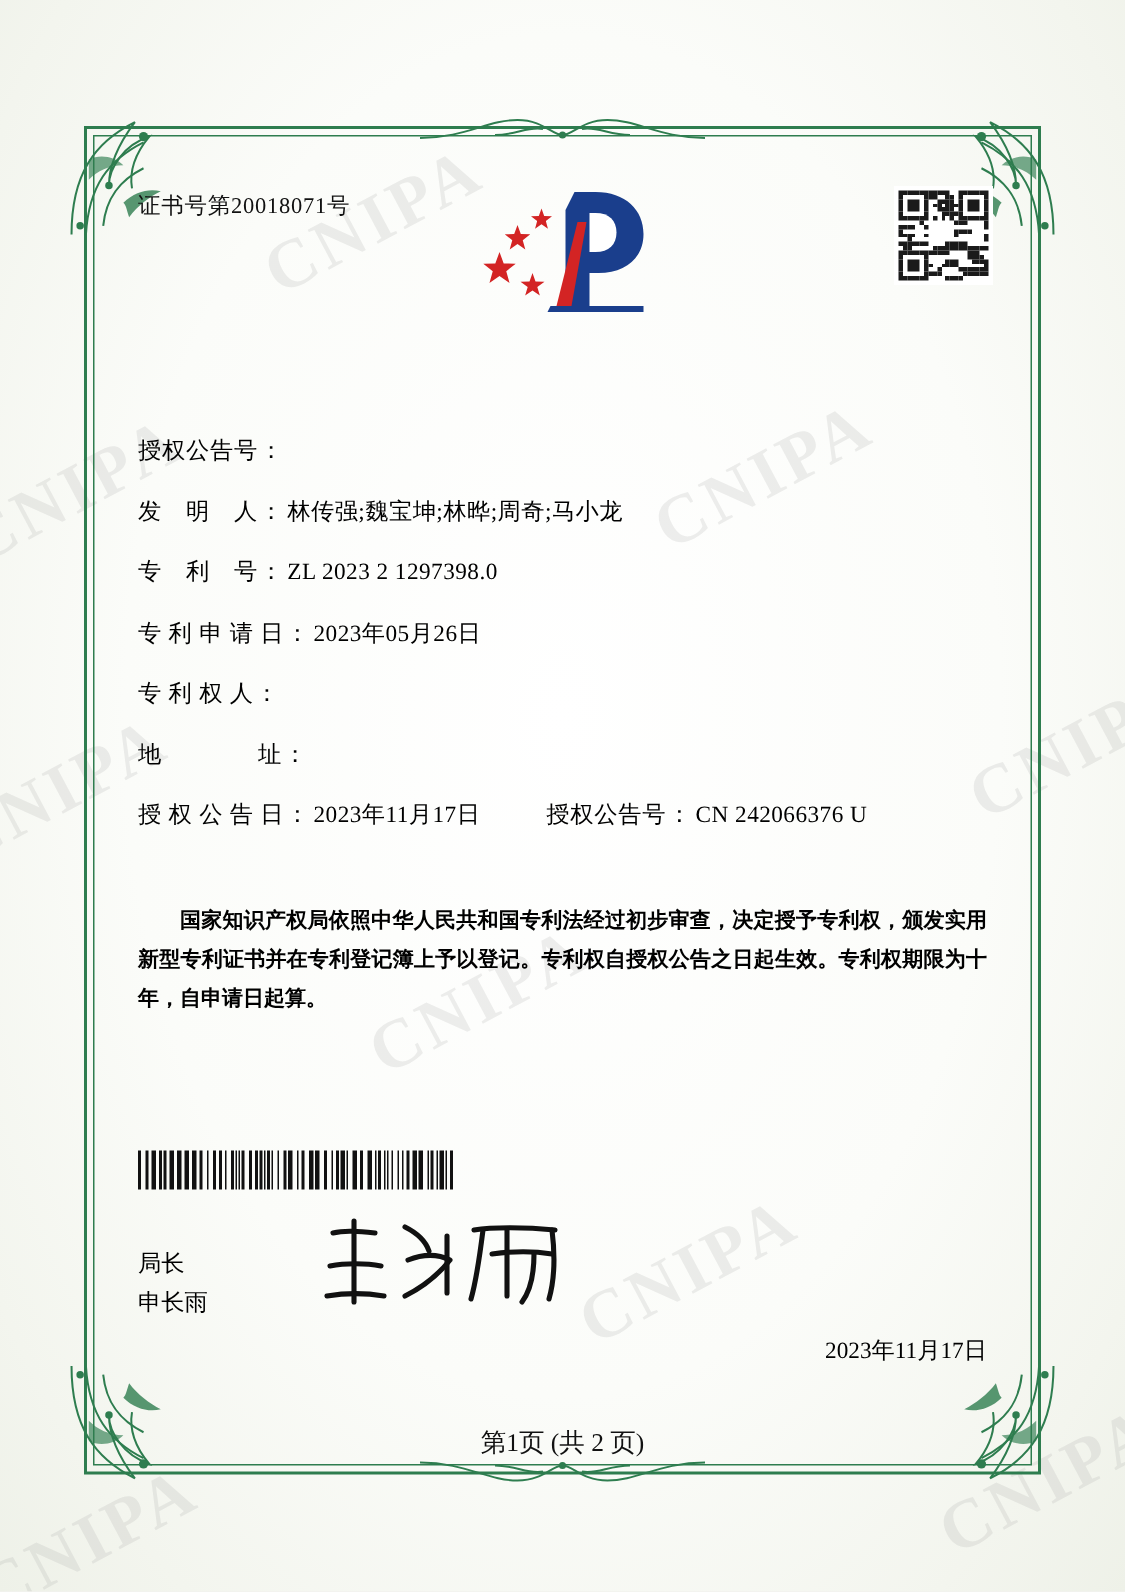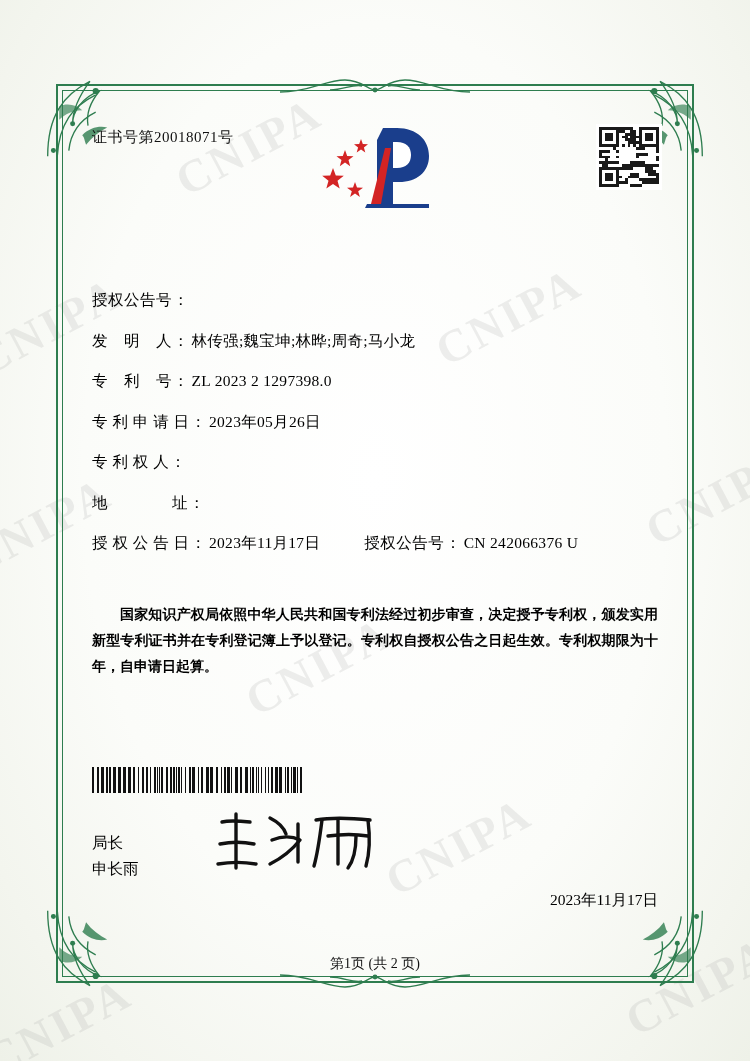--- a/index.html
+++ b/index.html
@@ -186,21 +186,21 @@
     position: absolute;
     right: 4px; top: 778px;
     font-size: 15.5px;
     color: #000;
   }
 
   .page-no {
     position: absolute;
     left: 0; right: 0; bottom: -8px;
     text-align: center;
-    font-size: 14px;
+    font-size: 17px;
     color: #111;
   }
 
   .footer-note {
     position: absolute;
     left: 0; right: 0; bottom: 18px;
     text-align: center;
     font-size: 15px;
     font-weight: 700;
     color: #111;

